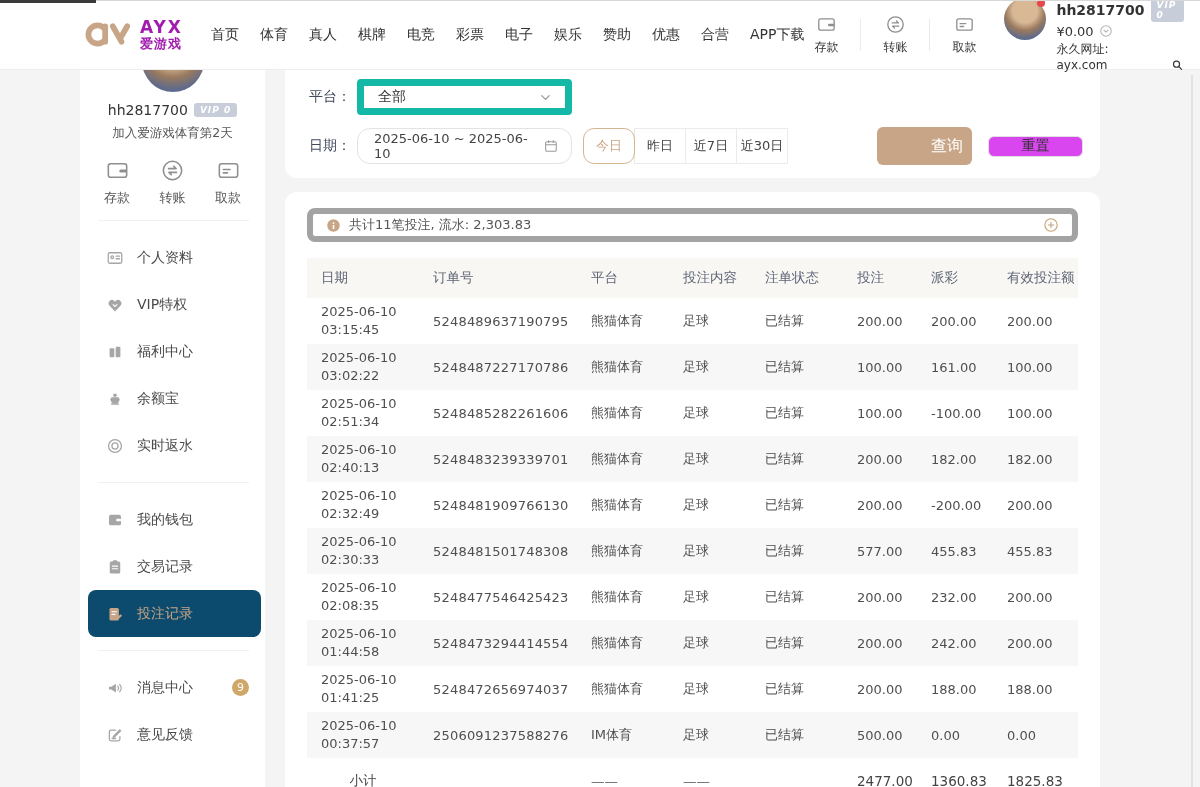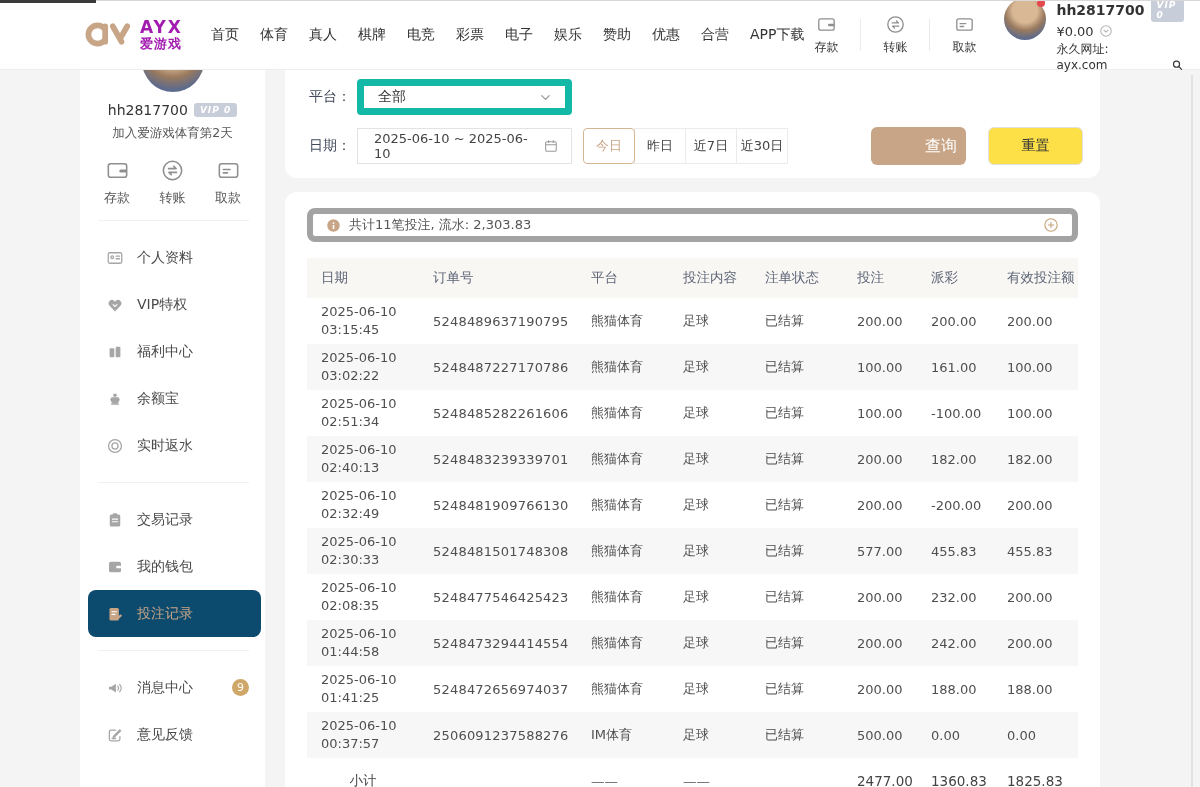--- a/index.html
+++ b/index.html
@@ -55,27 +55,27 @@
   .s-item.active { background:#0c4a6e; border-radius:8px; margin:0 4px 0 8px; padding-left:18px; color:#c8a586; }
   .s-item.active .icon { color:#c8a586; }
   .s-badge { margin-left:auto; margin-right:16px; width:17px; height:17px; border-radius:50%; background:#cfa768; color:#fff; font-size:11px; display:flex; align-items:center; justify-content:center; }
 
   
   .filter-card { position:absolute; left:285px; top:70px; width:815px; height:108px; background:#fff; border-radius:0 0 12px 12px; padding:9px 17px 0 24px; z-index:2; }
   .f-row { display:flex; align-items:center; margin-bottom:12px; }
   .f-label { width:48px; font-size:14px; color:#424a5c; flex:0 0 auto; }
   .select { width:215px; height:36px; border:7px solid #14b8a6; border-radius:4px; display:flex; align-items:center; padding:0 12px 0 14px; font-size:14px; color:#333; cursor:pointer; background:#fff; }
   .select .icon { margin-left:auto; width:15px; height:15px; color:#9a9a9a; }
-  .date-input { width:215px; height:36px; border:1px solid #e3e3e3; border-radius:0; display:flex; align-items:center; padding:0 12px 0 16px; font-size:13px; color:#444; cursor:pointer; background:#fff; }
+  .date-input { width:215px; height:36px; border:1px solid #e3e3e3; border-radius:13px; display:flex; align-items:center; padding:0 12px 0 16px; font-size:13px; color:#444; cursor:pointer; background:#fff; }
   .date-input .icon { margin-left:auto; width:16px; height:16px; color:#9a9a9a; }
   .qr-group { display:flex; margin-left:12px; }
   .qr { width:52px; height:36px; background:#fff; border:1px solid #ebebeb; margin-left:-1px; font-size:13px; color:#444; cursor:pointer; font-family:inherit; }
-  .qr.active { border-color:#d4b694; color:#c8a586; position:relative; z-index:1; border-radius:4px; }
+  .qr.active { border-color:#d4b694; color:#c8a586; position:relative; z-index:1; border-radius:11px; }
   .btn-query { margin-left:auto; width:95px; height:38px; border:none; border-radius:6px; background:#c8a586; color:#fff; font-size:16px; cursor:pointer; font-family:inherit;padding-left:45px; }
-  .btn-reset { margin-left:22px; width:95px; height:38px; border:1px solid #e0e0e0; border-radius:6px; background:#fde047; color:#333; font-size:14px; cursor:pointer; font-family:inherit; }
+  .btn-reset { margin-left:16px; width:95px; height:21px; border:1px solid #e0e0e0; border-radius:6px; background:#d946ef; color:#333; font-size:14px; cursor:pointer; font-family:inherit; }
 
   
   .table-card { position:absolute; left:285px; top:192px; width:815px; height:700px; background:#fff; border-radius:12px 12px 0 0; padding:16px 22px 0; z-index:2; }
   .summary-bar { height:34px; border:6px solid #a3a3a3; border-radius:8px; display:flex; align-items:center; gap:8px; padding:0 13px; margin-bottom:16px; }
   .summary-bar .i-icon { width:15px; height:15px; color:#c8a586; }
   .summary-text { font-size:13px; color:#555; }
   .summary-bar .plus-icon { margin-left:auto; width:16px; height:16px; color:#c3a075; cursor:pointer; }
   .grid { --cols:112px 158px 92px 82px 92px 74px 76px 84px; }
   .t-head, .t-row { display:grid; grid-template-columns:var(--cols); align-items:center; }
   .t-head { height:40px; background:#f9f7f4; }
@@ -272,35 +272,35 @@
               <circle cx="12" cy="12" r="8.6"></circle>
               <circle cx="12" cy="12" r="4.1"></circle>
             </svg>
           </span>
           <span class="s-label">实时返水</span>
         </div>
         <div class="s-divider"></div>
         <div class="s-item">
           <span class="icon">
             <svg viewBox="0 0 24 24" fill="currentColor">
+              <path d="M4 7.5C4 6.1 5.1 5 6.5 5h11A2.5 2.5 0 0 1 20 7.5v9a2.5 2.5 0 0 1-2.5 2.5h-11A2.5 2.5 0 0 1 4 16.5z"></path>
+              <rect x="13.6" y="10.3" width="6.4" height="3.4" rx="1.2" fill="#fff"></rect>
+            </svg>
+          </span>
+          <span class="s-label">我的钱包</span>
+        </div>
+        <div class="s-item">
+          <span class="icon">
+            <svg viewBox="0 0 24 24" fill="currentColor">
               <rect x="5" y="4.6" width="14" height="16" rx="2"></rect>
               <rect x="9" y="3" width="6" height="3.4" rx="1.2"></rect>
               <path d="M8.5 10.8h7M8.5 14.3h7" stroke="#fff" stroke-width="1.4" stroke-linecap="round"></path>
             </svg>
           </span>
           <span class="s-label">交易记录</span>
-        </div>
-        <div class="s-item">
-          <span class="icon">
-            <svg viewBox="0 0 24 24" fill="currentColor">
-              <path d="M4 7.5C4 6.1 5.1 5 6.5 5h11A2.5 2.5 0 0 1 20 7.5v9a2.5 2.5 0 0 1-2.5 2.5h-11A2.5 2.5 0 0 1 4 16.5z"></path>
-              <rect x="13.6" y="10.3" width="6.4" height="3.4" rx="1.2" fill="#fff"></rect>
-            </svg>
-          </span>
-          <span class="s-label">我的钱包</span>
         </div>
         <div class="s-item active">
           <span class="icon">
             <svg viewBox="0 0 24 24" fill="currentColor">
               <rect x="4.6" y="4" width="12.6" height="16.5" rx="2"></rect>
               <path d="M8 9h6M8 12.5h4" stroke="#fff" stroke-width="1.4" stroke-linecap="round"></path>
               <path d="M14.8 16.8l4.6-4.6 2 2-4.6 4.6-2.4.4z"></path>
             </svg>
           </span>
           <span class="s-label">投注记录</span>

